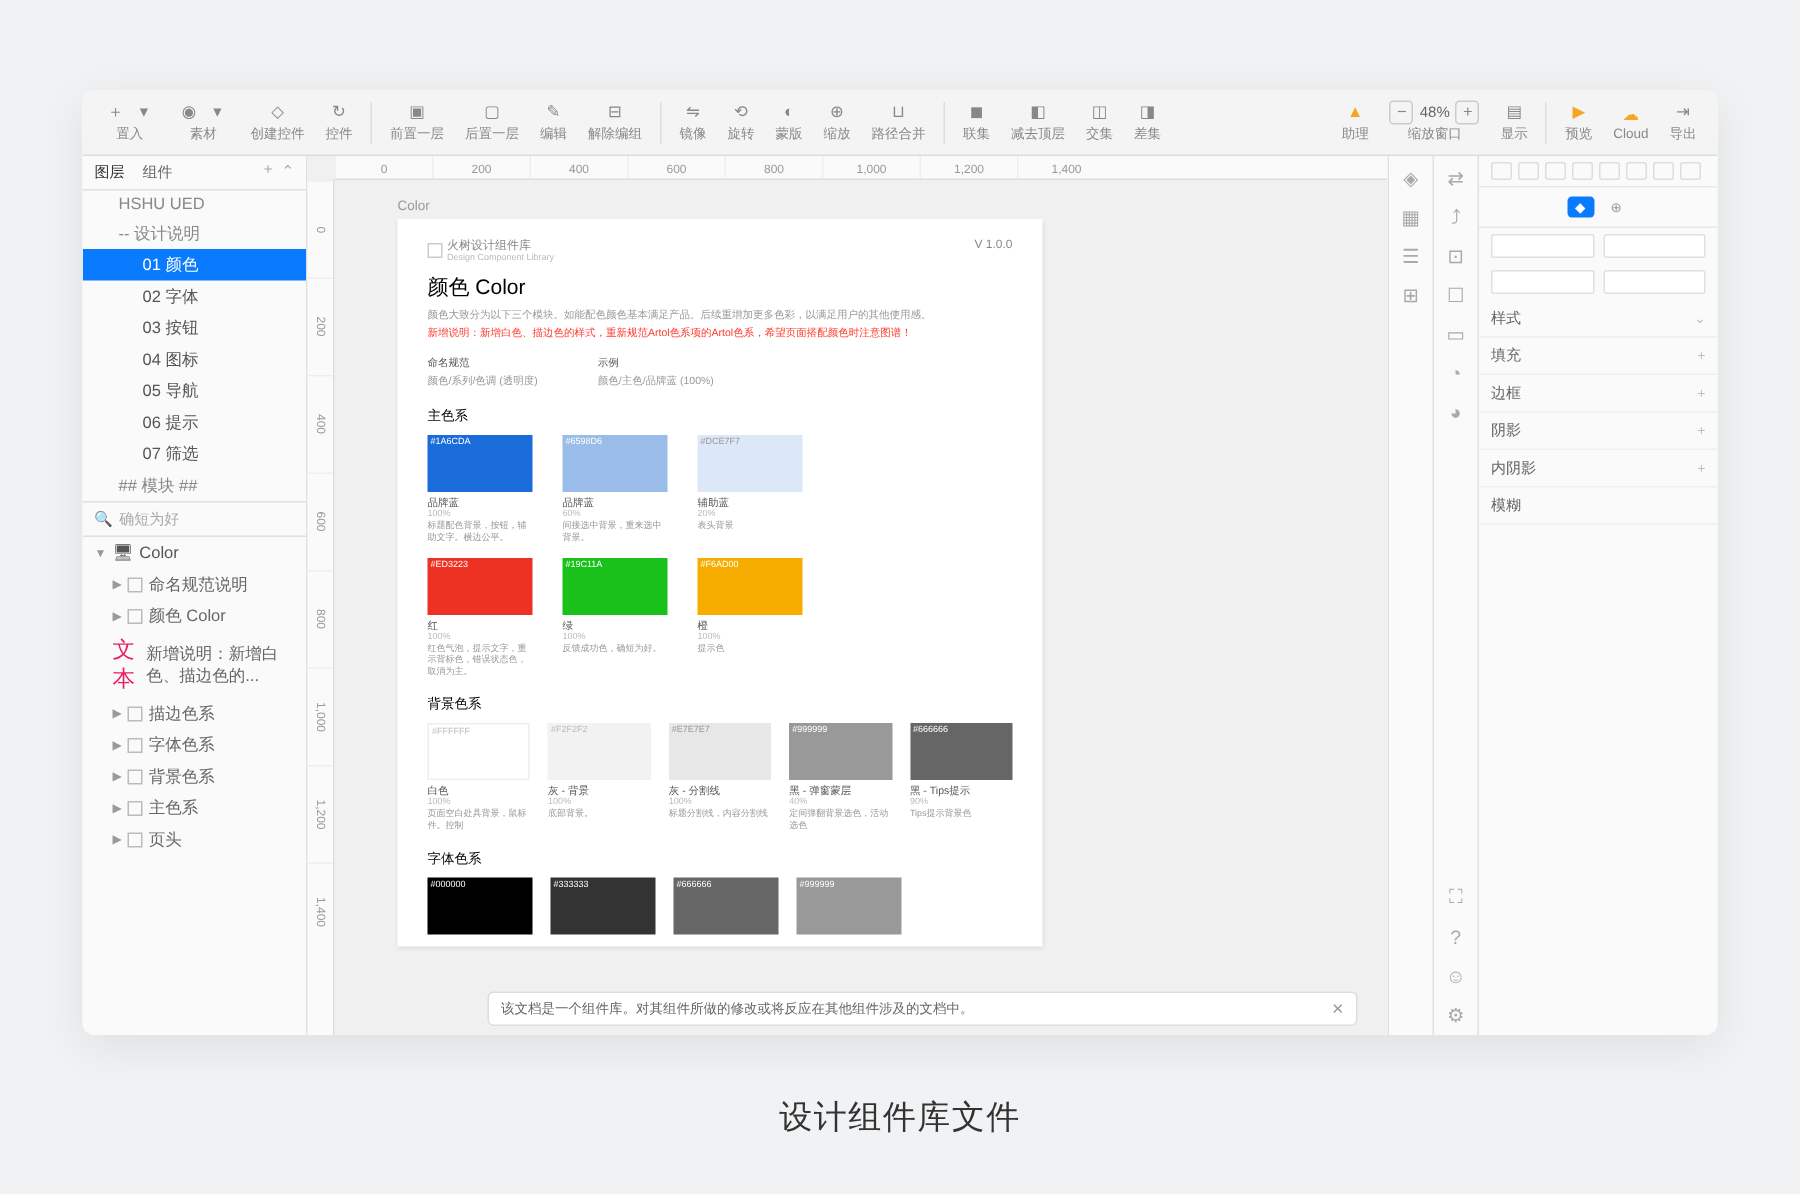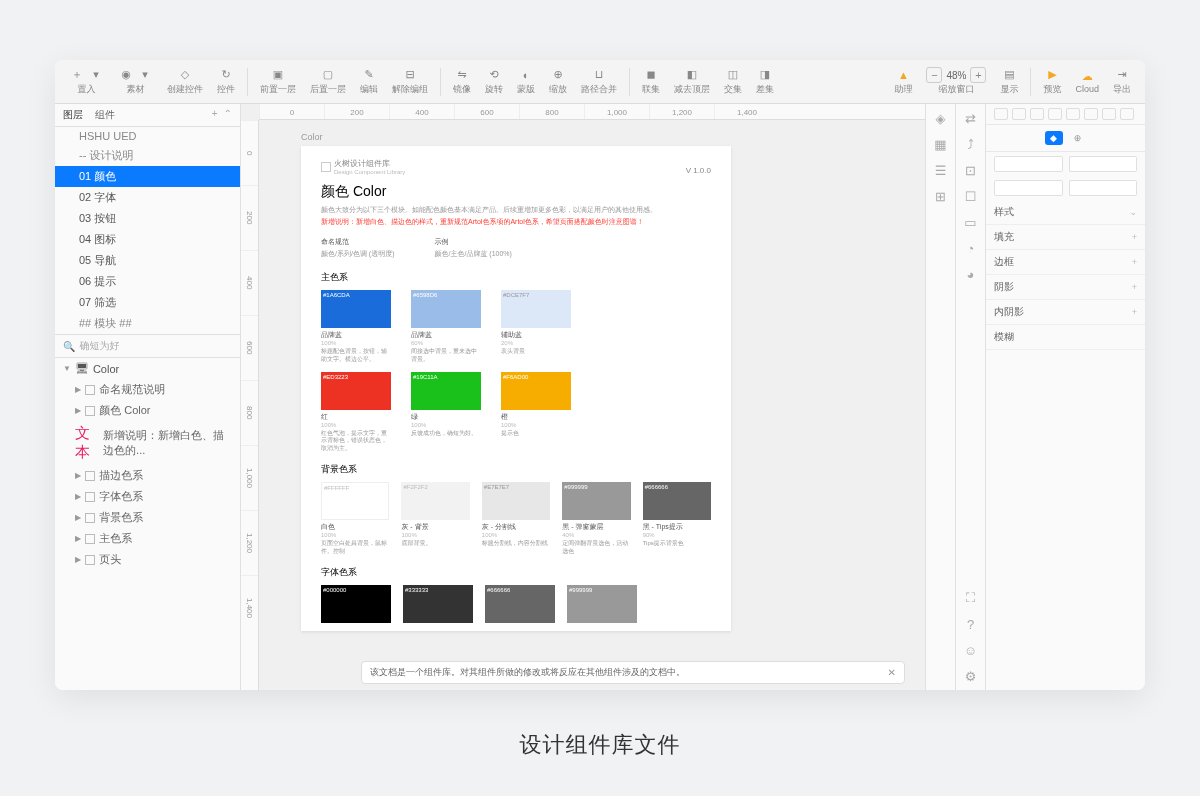--- a/index.html
+++ b/index.html
@@ -13,44 +13,44 @@
 .toolbar{height:44px;background:#f4f4f4;border-bottom:1px solid #ddd;display:flex;align-items:center;padding:0 8px;gap:2px}
 .tb-group{display:flex;flex-direction:column;align-items:center;padding:2px 6px;cursor:pointer}
 .tb-icons{display:flex;gap:3px;margin-bottom:1px}
 .tb-icon{width:16px;height:14px;display:flex;align-items:center;justify-content:center;color:#888;font-size:11px}
 .tb-label{font-size:9px;color:#888}
 .tb-sep{width:1px;height:28px;background:#ddd;margin:0 4px}
 .tb-spacer{flex:1}
 .zoom-group{display:flex;align-items:center;gap:4px;font-size:10px;color:#666}
 .zoom-btn{width:16px;height:16px;border:1px solid #ccc;border-radius:3px;display:flex;align-items:center;justify-content:center;color:#888;font-size:11px}
 .main{flex:1;display:flex;overflow:hidden}
-.sidebar{width:186px;background:#fafafa;border-right:1px solid #e0e0e0;display:flex;flex-direction:column;font-size:11px}
+.sidebar{width:150px;background:#fafafa;border-right:1px solid #e0e0e0;display:flex;flex-direction:column;font-size:11px}
 .sb-tabs{display:flex;border-bottom:1px solid #e0e0e0;padding:4px 8px;font-size:10px;color:#666;gap:12px}
 .sb-tabs .active{color:#333;font-weight:500}
 .sb-tabs-right{margin-left:auto;display:flex;gap:6px;color:#aaa}
 .sb-list{overflow:hidden}
 .sb-item{padding:3px 8px 3px 16px;cursor:pointer;color:#555;white-space:nowrap}
 .sb-item.h{color:#888;padding-left:24px}
 .sb-item.sel{background:#0a7aff;color:#fff}
-.sb-item.sub{padding-left:24px}
+.sb-item.sub{padding-left:40px}
 .sb-search{border-top:1px solid #e0e0e0;padding:4px 8px;color:#aaa;font-size:10px;display:flex;align-items:center;gap:4px}
 .sb-layers{border-top:1px solid #e0e0e0;flex:1}
 .sb-lroot{padding:4px 8px;display:flex;align-items:center;gap:4px;color:#555}
 .sb-litem{padding:3px 6px 3px 20px;display:flex;align-items:center;gap:4px;color:#666;cursor:pointer}
 .tri{font-size:8px;color:#999}
 .fold-ico{width:10px;height:10px;border:1px solid #bbb;display:inline-block}
 .txt-pink{color:#e91e63;font-size:15px}
 .canvas{flex:1;background:#f0f0f0;position:relative;overflow:hidden}
 .ruler-h{position:absolute;top:0;left:18px;right:0;height:16px;background:#fafafa;border-bottom:1px solid #ddd;display:flex;font-size:8px;color:#999}
 .ruler-h span{width:65px;text-align:center;border-left:1px solid #eee;padding-top:4px}
 .ruler-v{position:absolute;left:0;top:16px;bottom:0;width:18px;background:#fafafa;border-right:1px solid #ddd;display:flex;flex-direction:column;font-size:8px;color:#999}
 .ruler-v span{height:65px;writing-mode:vertical-rl;text-align:center;border-top:1px solid #eee;padding-right:4px}
 .artboard-label{position:absolute;left:60px;top:28px;font-size:9px;color:#999}
 .artboard{position:absolute;left:60px;top:42px;width:430px;background:#fff;box-shadow:0 1px 3px rgba(0,0,0,.1);padding:12px 20px 0}
-.ab-head{display:flex;justify-content:space-between;align-items:flex-end;font-size:8px;color:#888;margin-bottom:8px}
+.ab-head{display:flex;justify-content:space-between;align-items:flex-start;font-size:8px;color:#888;margin-bottom:8px}
 .ab-logo{display:flex;align-items:center;gap:3px}
 .ab-logo-ico{width:10px;height:10px;border:1px solid #ccc}
 .ab-title{font-size:14px;font-weight:500;margin-bottom:4px}
 .ab-desc{font-size:7px;color:#999;margin-bottom:2px}
 .ab-red{font-size:7px;color:#ff3b30;margin-bottom:10px}
 .ab-rules{display:flex;gap:40px;font-size:7px;margin-bottom:12px}
 .ab-rule-t{color:#555;margin-bottom:2px}
 .ab-rule-d{color:#999}
 .ab-section{font-size:9px;font-weight:500;margin:10px 0 6px}
 .swatches{display:flex;gap:20px;margin-bottom:8px}

